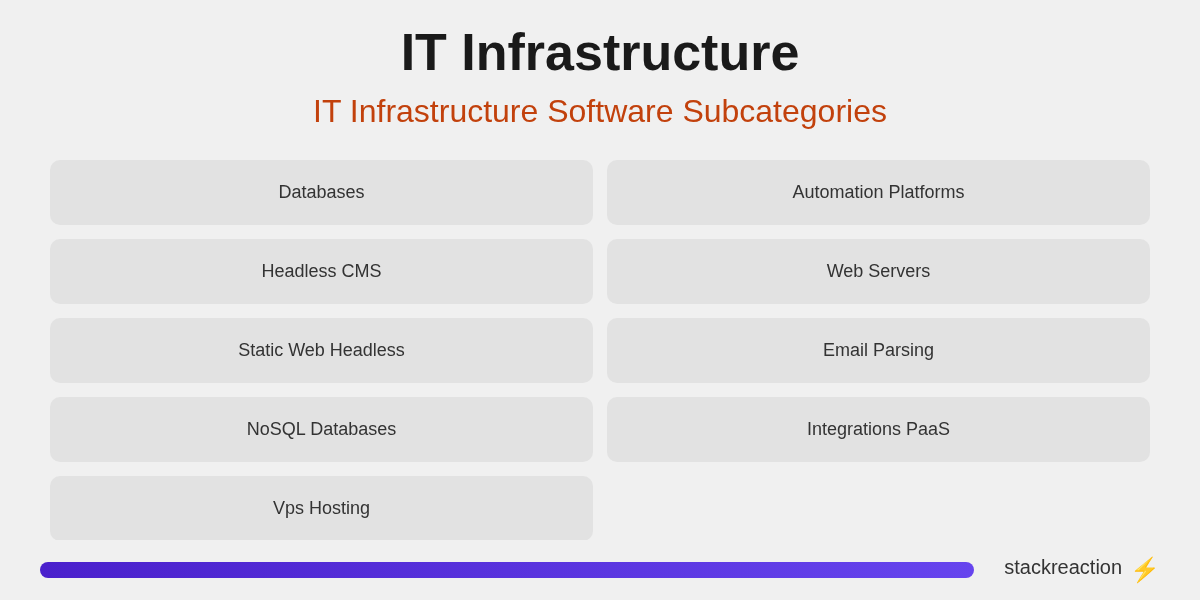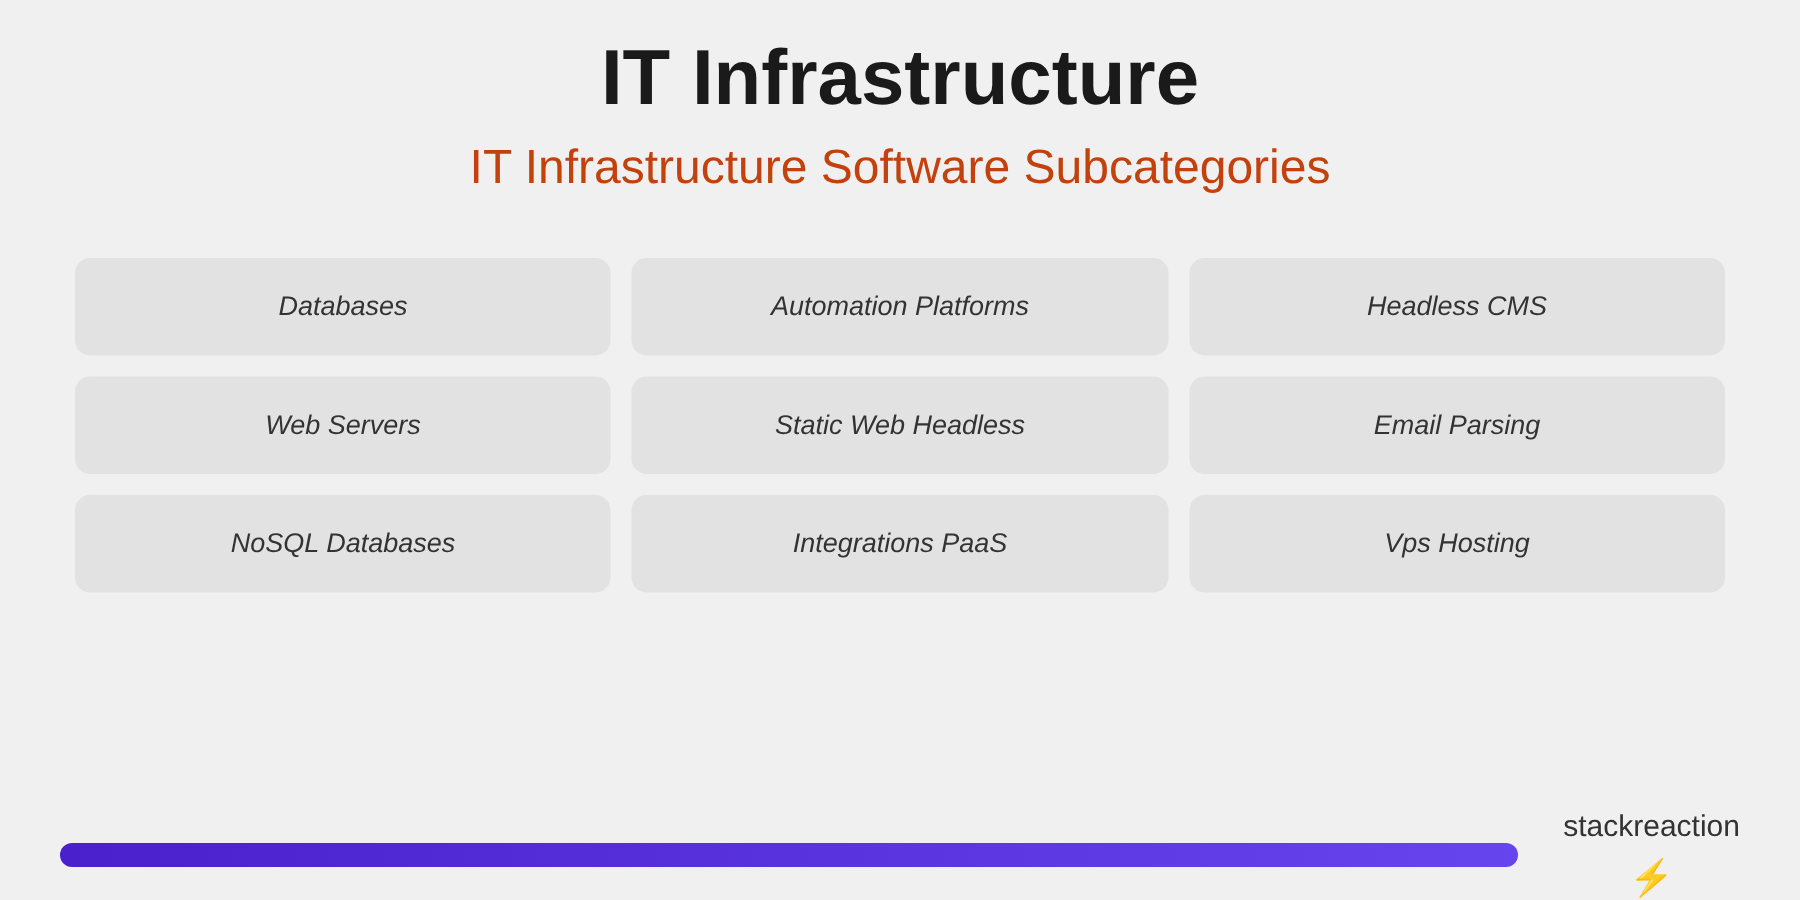--- a/index.html
+++ b/index.html
@@ -34,25 +34,24 @@
     }
 
     .subtitle {
       font-size: 32px;
       font-weight: 500;
       color: #c2410c;
     }
 
     .grid-container {
       display: grid;
-      grid-template-columns: repeat(3, 1fr);
+      grid-template-columns: repeat(2, 1fr);
       gap: 14px;
       width: 1100px;
-      margin: 12px auto;
-      font-style: italic;
+      margin: 0 auto;
     }
 
     .grid-item {
       background-color: #e2e2e2;
       border-radius: 10px;
       padding: 22px 20px;
       text-align: center;
       font-size: 18px;
       color: #333333;
       cursor: pointer;
@@ -76,24 +75,23 @@
     .progress-bar {
       flex: 1;
       height: 16px;
       background: linear-gradient(to right, #4a20cc, #6644ee);
       border-radius: 8px;
       margin-right: 30px;
     }
 
     .brand-section {
       display: flex;
-      align-items: center;
+      align-items: flex-start;
       gap: 8px;
       white-space: nowrap;
-      flex-direction: column;
     }
 
     .brand-name {
       font-size: 20px;
       color: #333;
       font-weight: 400;
     }
 
     .lightning-icon {
       color: #5533ee;

